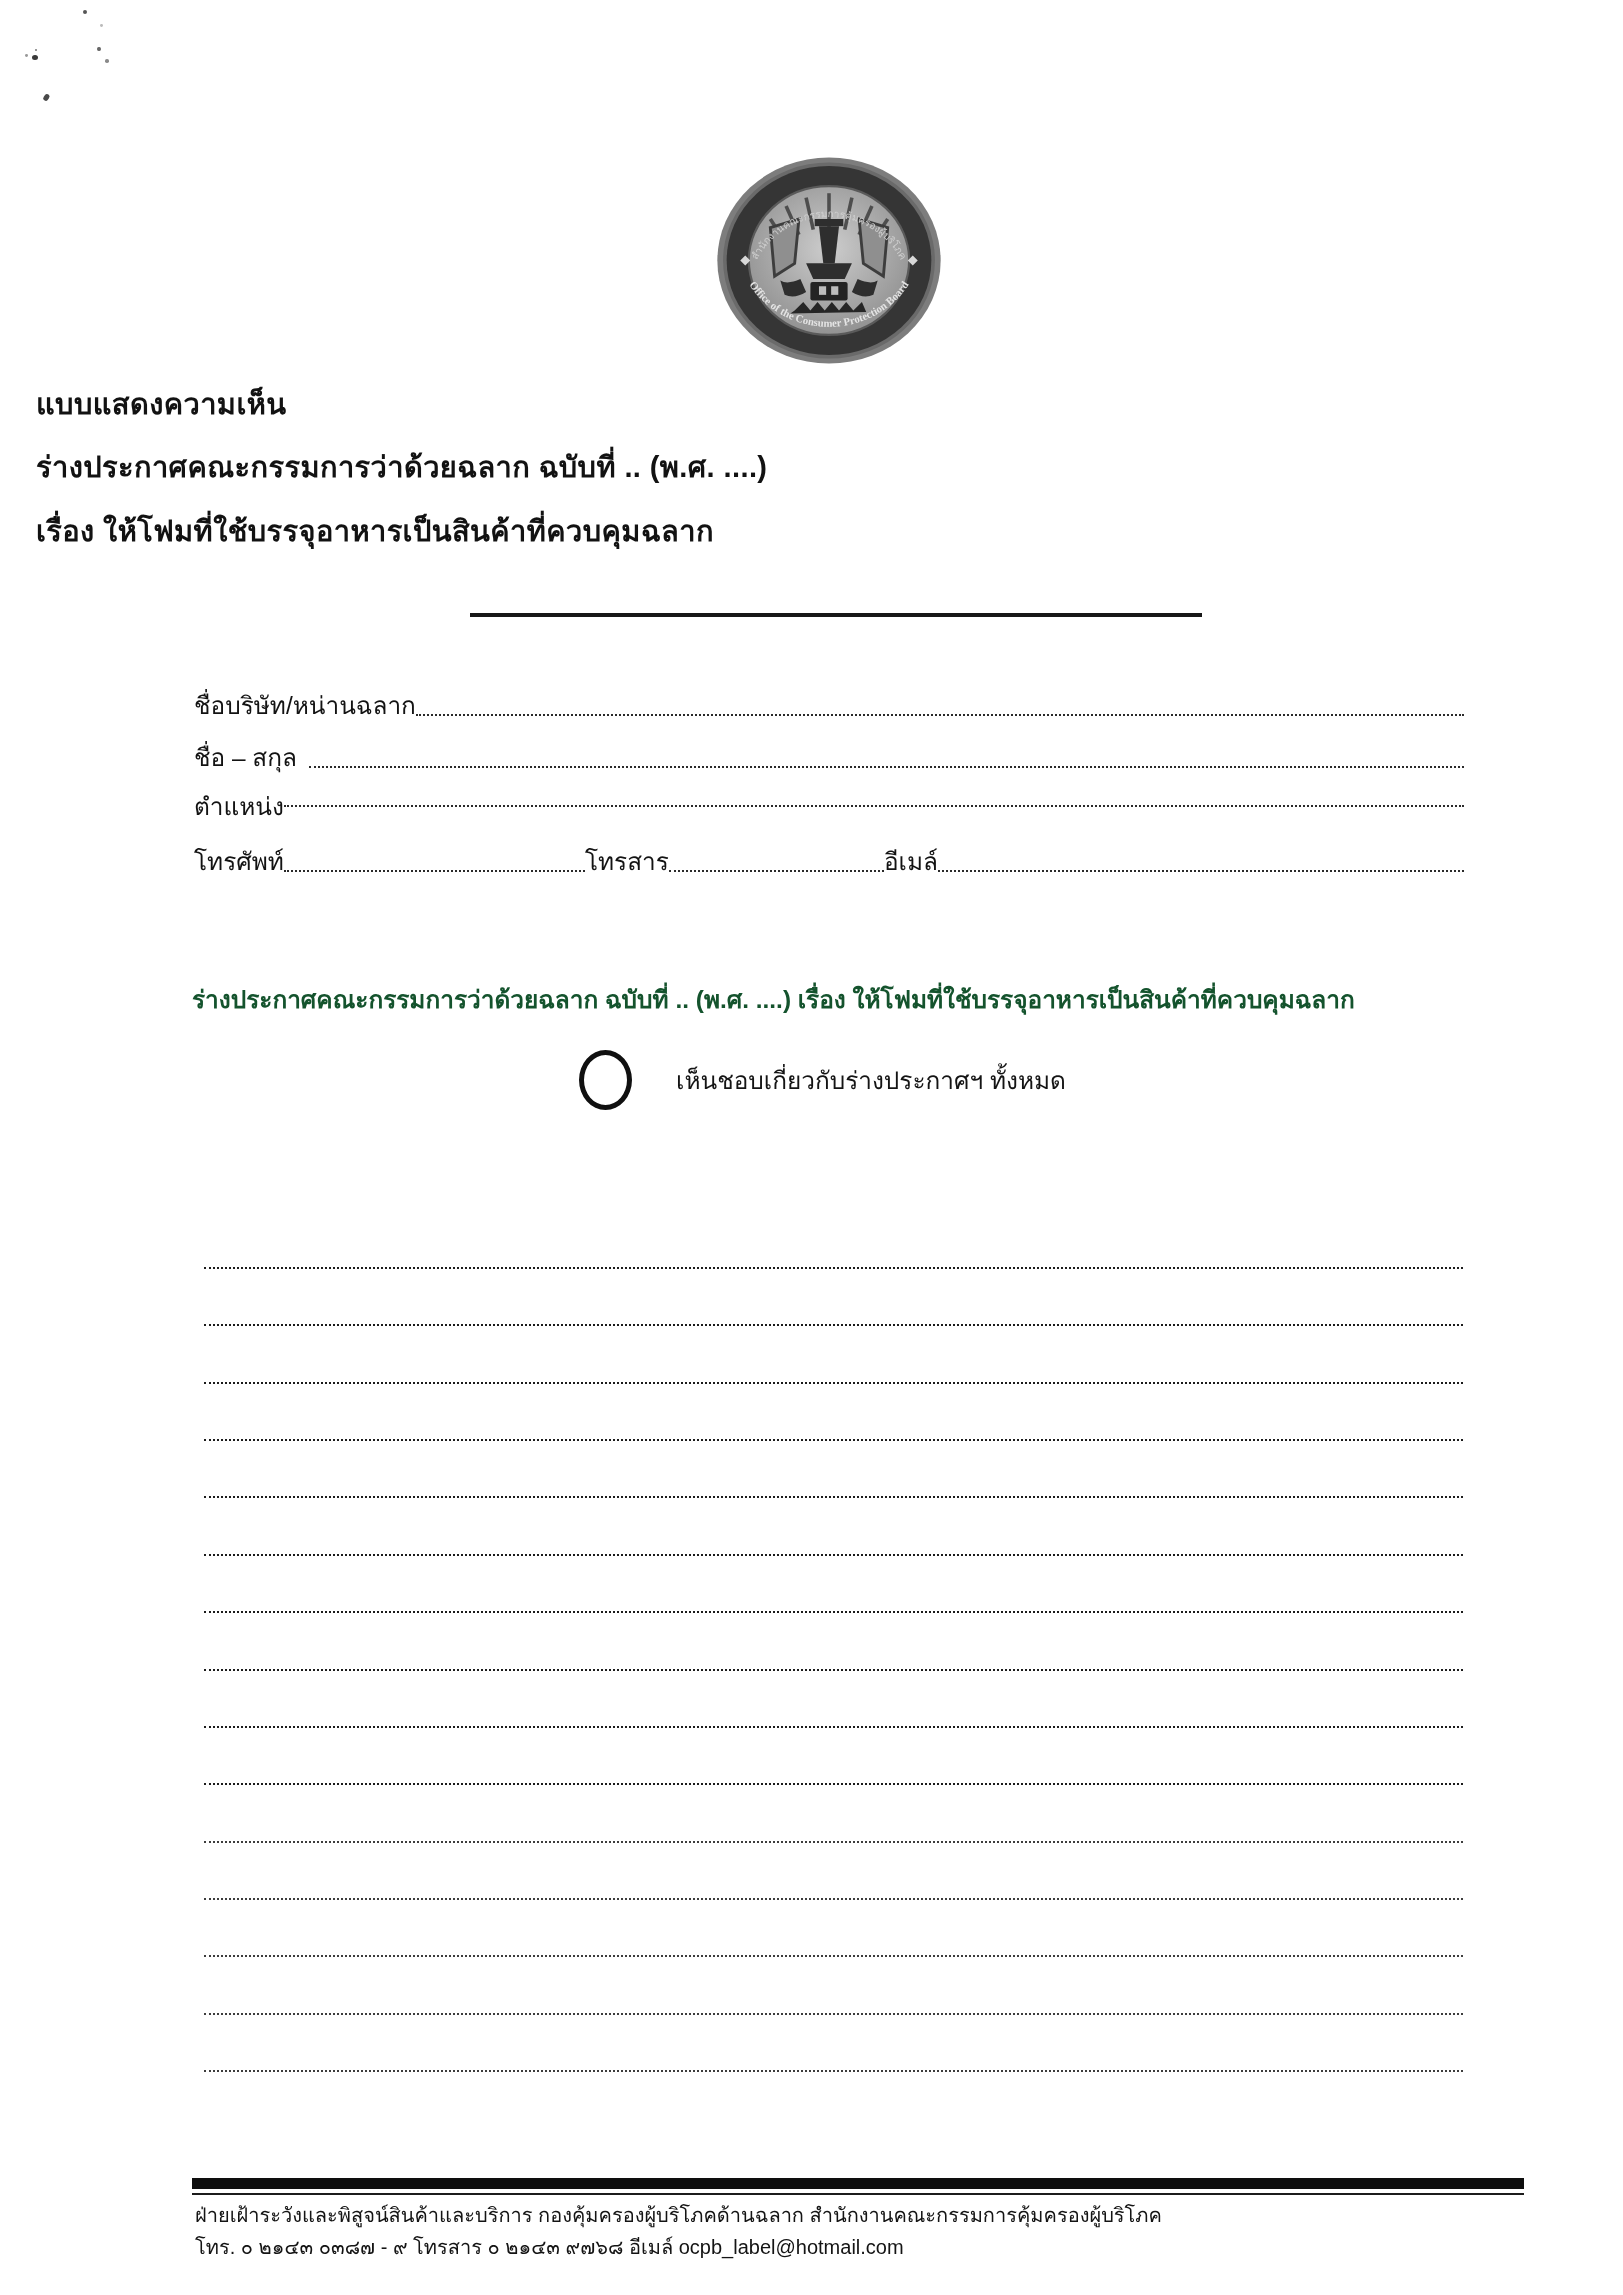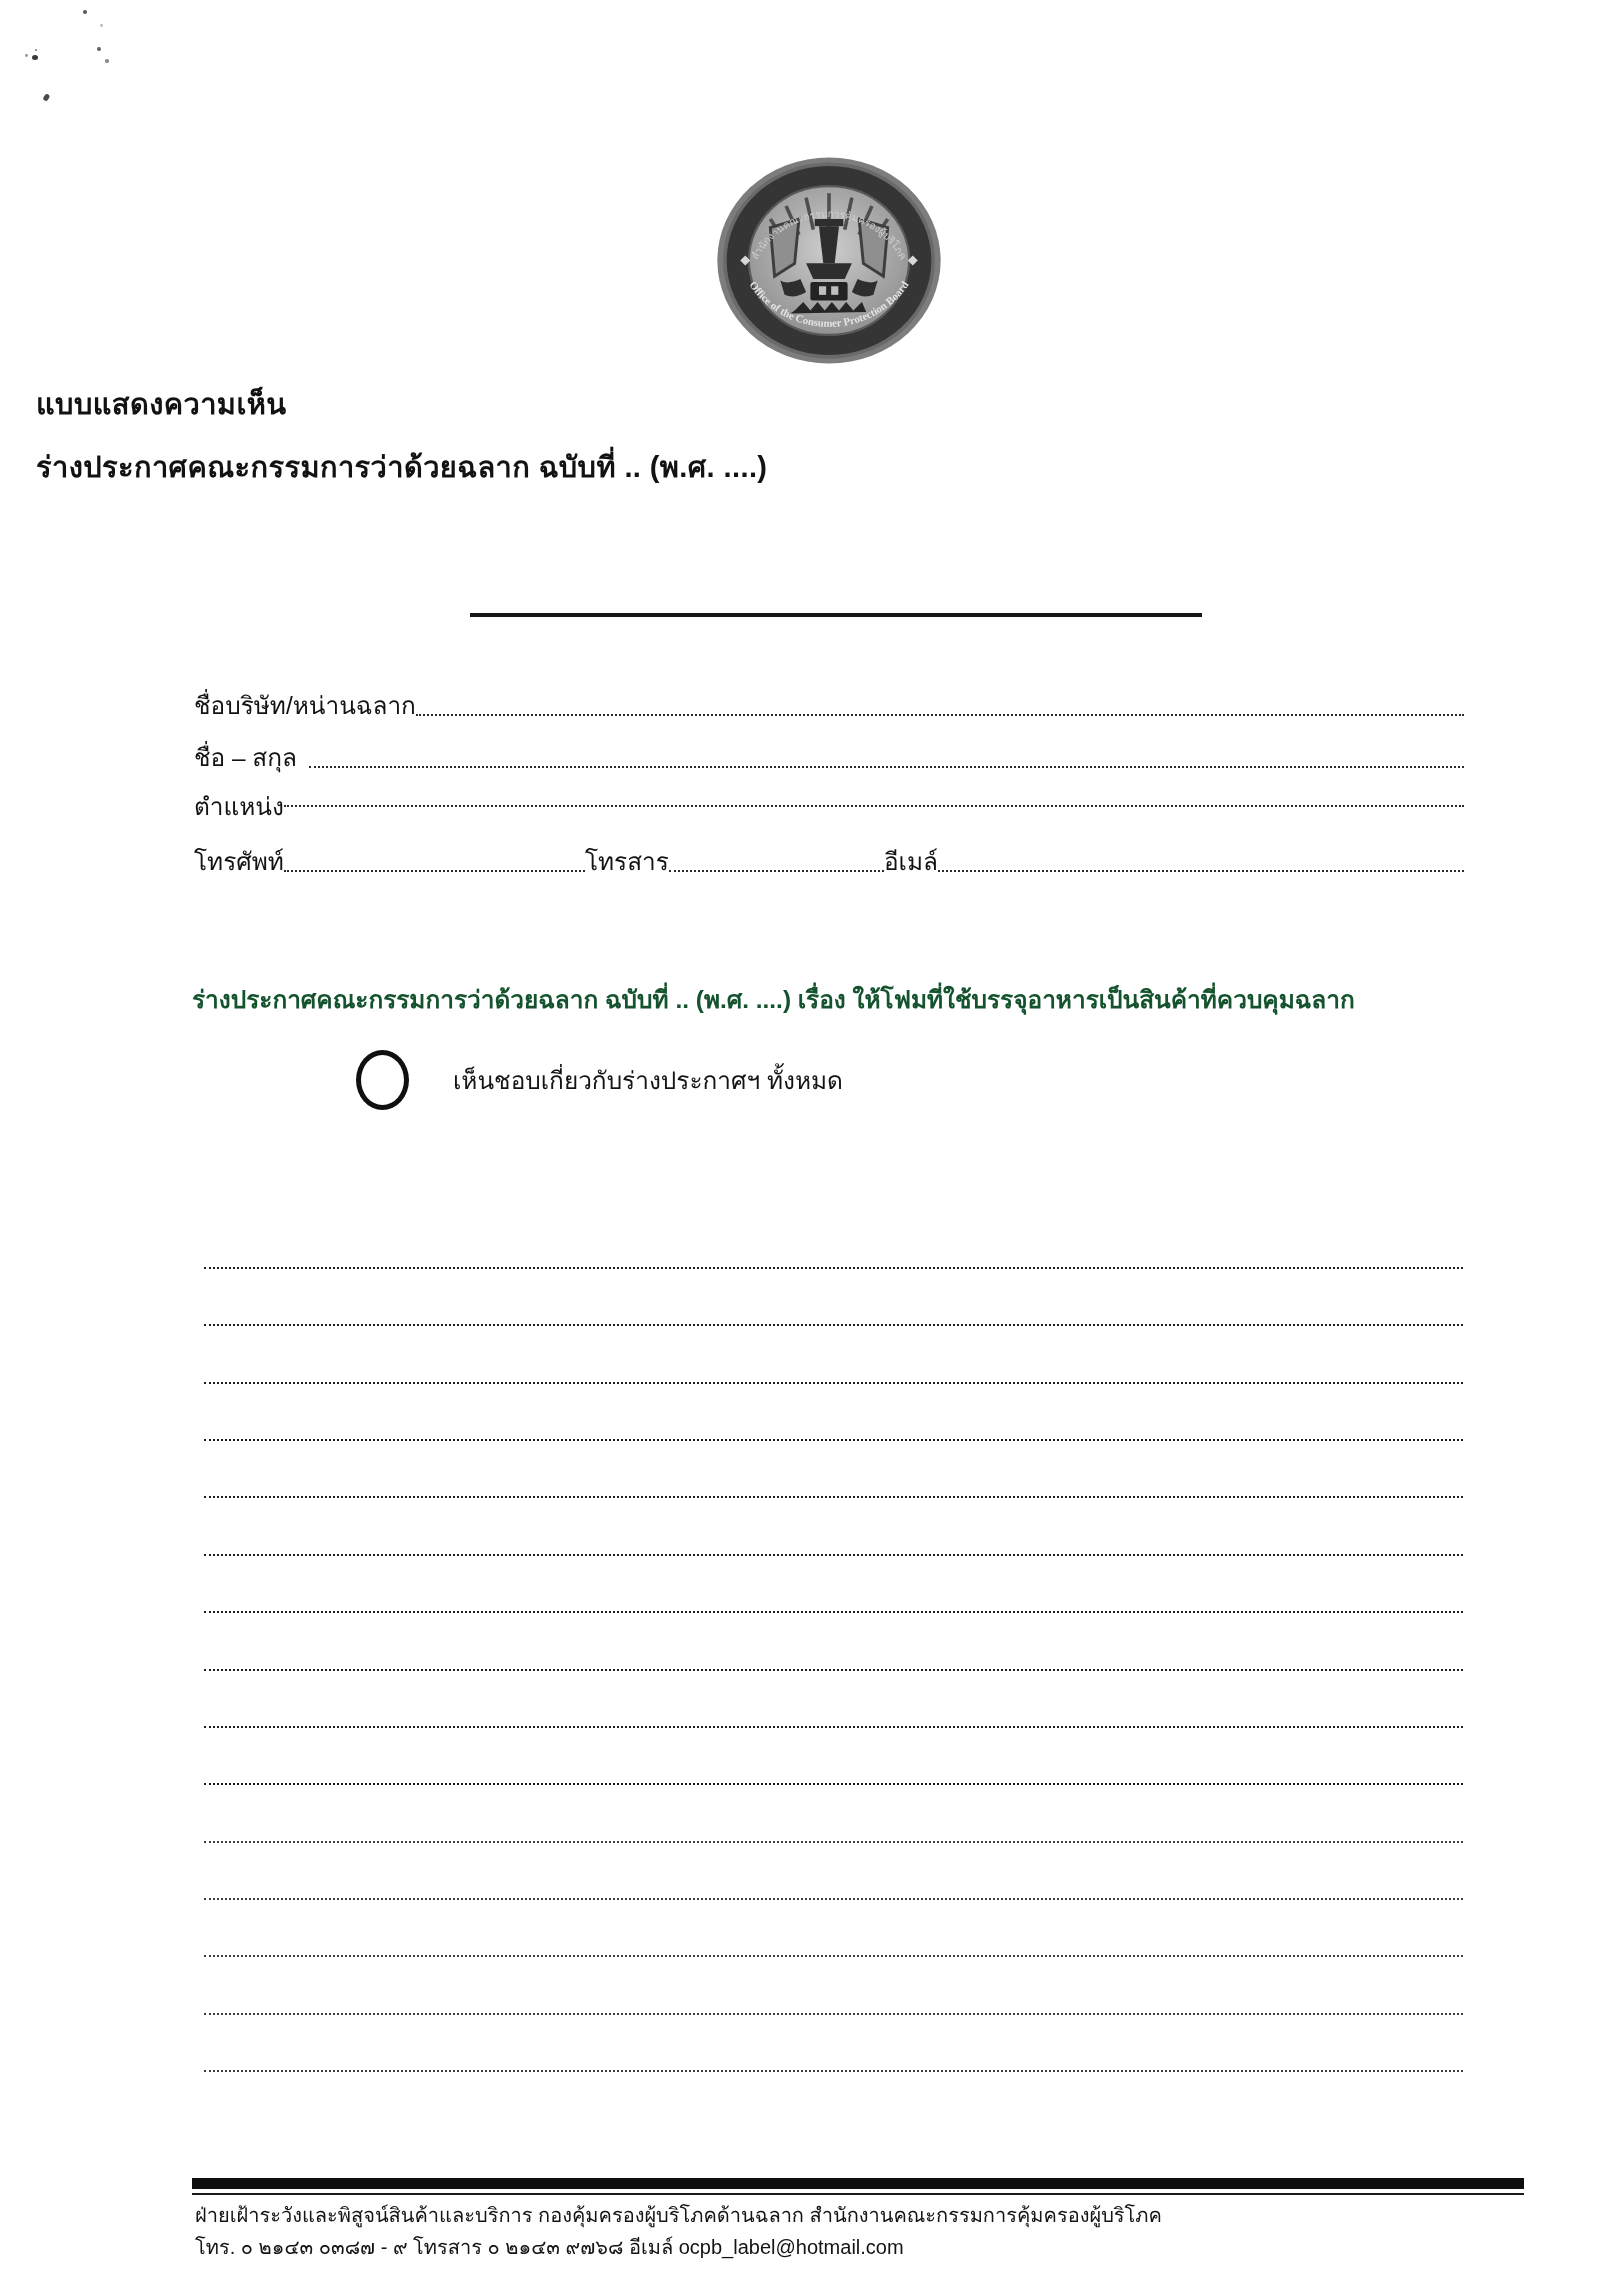--- a/index.html
+++ b/index.html
@@ -99,20 +99,23 @@
       </text>
     </svg>
   </div>
 
   <div class="title-wrap" style="top:387px;">
     <div class="t-line">แบบแสดงความเห็น</div>
   </div>
   <div class="title-wrap" style="top:450px;">
     <div class="t-line">ร่างประกาศคณะกรรมการว่าด้วยฉลาก ฉบับที่ .. (พ.ศ. ....)</div>
   </div>
+  <div class="title-wrap" style="top:514px;">
+    <div class="t-line">เรื่อง ให้โฟมที่ใช้บรรจุอาหารเป็นสินค้าที่ควบคุมฉลาก</div>
+  </div>
 
   <div class="divider"></div>
 
   <div class="frow" style="top:686px;">
     <span class="flabel">ชื่อบริษัท/หน่านฉลาก</span>
     <div class="dots"></div>
   </div>
   <div class="frow" style="top:738px;gap:12px;">
     <span class="flabel">ชื่อ – สกุล</span>
     <div class="dots"></div>
@@ -125,21 +128,21 @@
     <span class="flabel">โทรศัพท์</span>
     <div class="dots" style="flex:0 0 301px;"></div>
     <span class="flabel">โทรสาร</span>
     <div class="dots" style="flex:0 0 215px;"></div>
     <span class="flabel">อีเมล์</span>
     <div class="dots"></div>
   </div>
 
   <div class="sec-head">ร่างประกาศคณะกรรมการว่าด้วยฉลาก ฉบับที่ .. (พ.ศ. ....) เรื่อง ให้โฟมที่ใช้บรรจุอาหารเป็นสินค้าที่ควบคุมฉลาก</div>
 
-  <div class="opt-row" style="top:1049px;">
+  <div class="opt-row" style="top:1049px;justify-content:center;">
     <div class="radio"></div>
     <span class="opt-label">เห็นชอบเกี่ยวกับร่างประกาศฯ ทั้งหมด</span>
   </div>
 
   <div id="comment-area">
       <div class="cline thick" style="top: 1267px;"></div>
       <div class="cline thick" style="top: 1324px;"></div>
       <div class="cline thick" style="top: 1382px;"></div>
       <div class="cline thick" style="top: 1439px;"></div>
       <div class="cline thick" style="top: 1496px;"></div>

